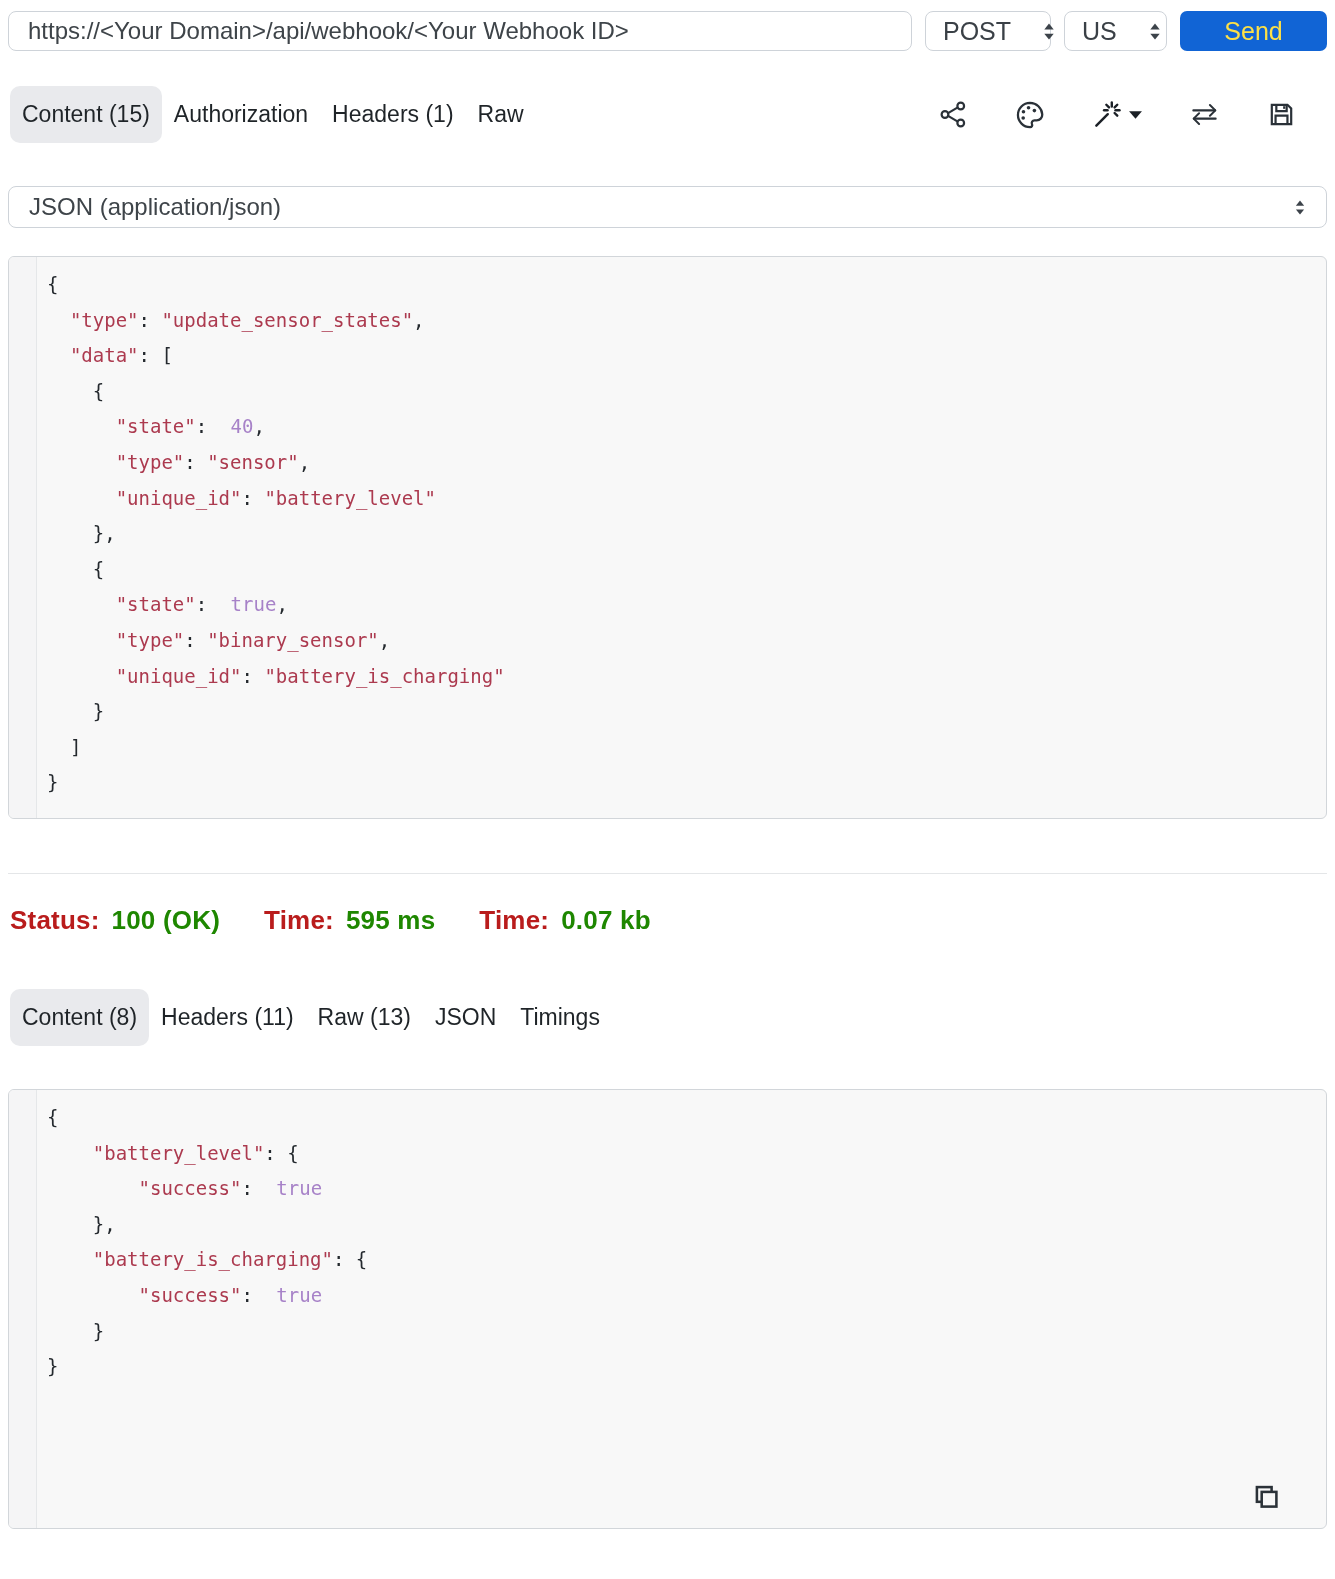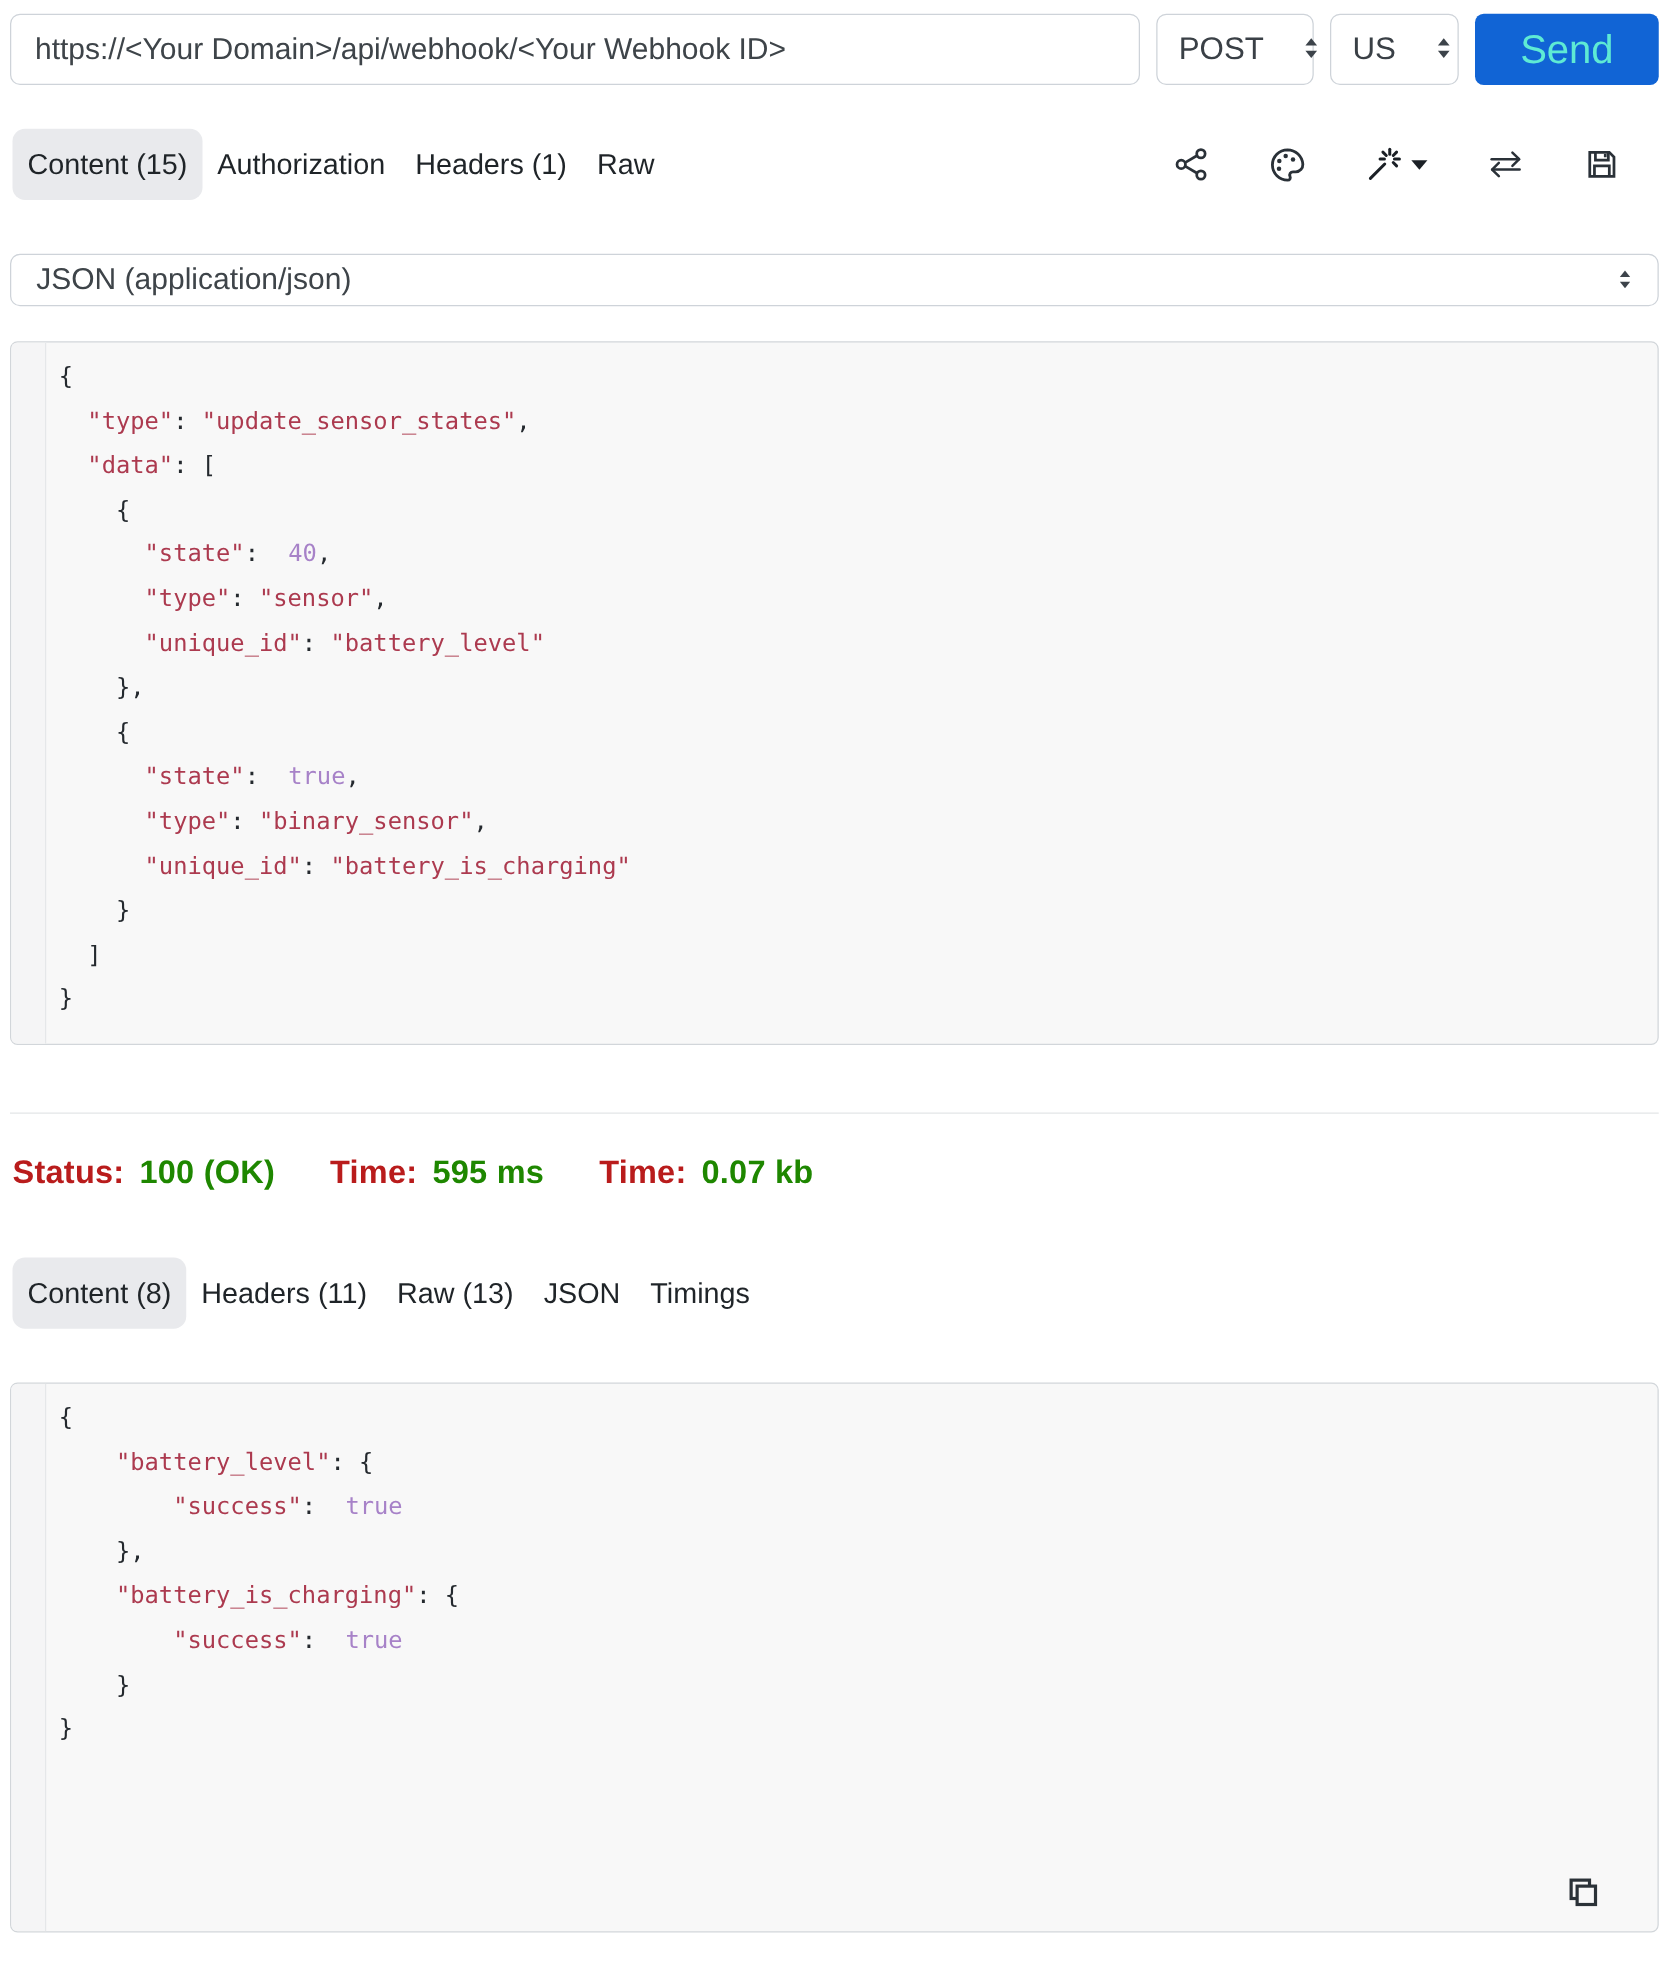--- a/index.html
+++ b/index.html
@@ -4,37 +4,37 @@
 <style>
   * { box-sizing: border-box; }
   html,body { margin:0; padding:0; }
   body {
     width:1335px; height:1579px; background:#ffffff;
     font-family:"Liberation Sans", sans-serif; color:#212529;
     overflow:hidden; position:relative;
   }
 
   
-  .topbar { display:flex; margin:11px 8px 0 8px; gap:13px; height:57px; }
+  .topbar { display:flex; margin:11px 8px 0 8px; gap:13px; height:40px; }
   .url-input {
     flex:1; border:1px solid #ced3d9; border-radius:8px; outline:none;
     font-family:"Liberation Sans", sans-serif;
     font-size:24px; color:#3e4449; padding:0 19px; background:#fff; min-width:0;
   }
   .select-box {
     display:flex; align-items:center; justify-content:space-between;
     border:1px solid #ced3d9; border-radius:8px; background:#fff;
     padding:0 17px; font-size:25px; color:#3a4046; cursor:pointer; flex:none;gap:17px;
   }
   .select-box .caret { flex:none; margin-left:14px; }
   .method-select { width:126px; }
   .region-select { width:103px; }
   .send-btn {
     width:147px; flex:none; background:#1164d5; border:none; border-radius:7px;
-    color:#5eead4; font-size:32px; font-family:"Liberation Sans", sans-serif; cursor:pointer;
+    color:#fde047; font-size:25px; font-family:"Liberation Sans", sans-serif; cursor:pointer;
   }
 
   
   .tabrow { display:flex; align-items:center; height:57px; }
   .tabrow.request { margin:35px 8px 0 10px; }
   .tabrow.response { margin:53px 8px 0 10px; }
   .tab {
     border:none; background:transparent; height:57px; border-radius:10px;
     font-family:"Liberation Sans", sans-serif; font-size:23px; color:#1f2428;
     padding:0 12px; cursor:pointer; white-space:nowrap;

